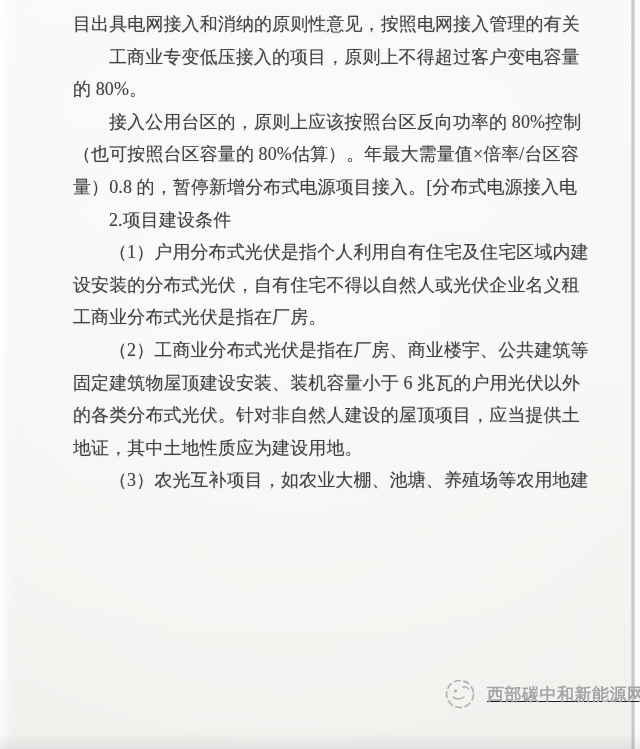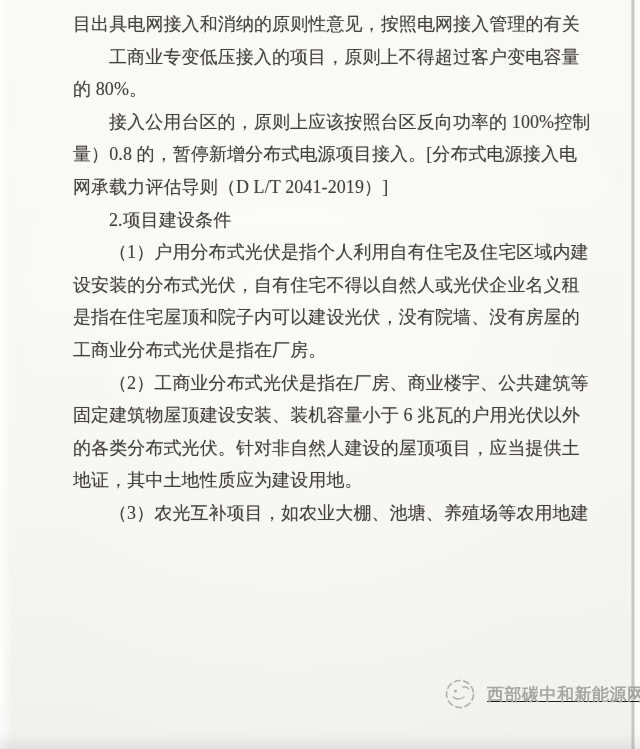--- a/index.html
+++ b/index.html
@@ -80,35 +80,34 @@
   <div class="doc-text">
 
       <div class="line">目出具电网接入和消纳的原则性意见，按照电网接入管理的有关</div>
 
 
 
       <div class="line indented">工商业专变低压接入的项目，原则上不得超过客户变电容量</div>
 
       <div class="line">的 80%。</div>
 
-      <div class="line indented">接入公用台区的，原则上应该按照台区反向功率的 100%控制</div>
+      <div class="line indented">接入公用台区的，原则上应该按照台区反向功率的 80%控制</div>
 
+      <div class="line">（也可按照台区容量的 80%估算）。年最大需量值×倍率/台区容</div>
 
       <div class="line">量）0.8 的，暂停新增分布式电源项目接入。[分布式电源接入电</div>
 
-      <div class="line">网承载力评估导则（D L/T 2041-2019）]</div>
 
       <div class="line indented">2.项目建设条件</div>
 
       <div class="line indented">（1）户用分布式光伏是指个人利用自有住宅及住宅区域内建</div>
 
       <div class="line">设安装的分布式光伏，自有住宅不得以自然人或光伏企业名义租</div>
 
 
-      <div class="line">是指在住宅屋顶和院子内可以建设光伏，没有院墙、没有房屋的</div>
 
 
       <div class="line">工商业分布式光伏是指在厂房。</div>
 
       <div class="line indented">（2）工商业分布式光伏是指在厂房、商业楼宇、公共建筑等</div>
 
       <div class="line">固定建筑物屋顶建设安装、装机容量小于 6 兆瓦的户用光伏以外</div>
 
       <div class="line">的各类分布式光伏。针对非自然人建设的屋顶项目，应当提供土</div>
 

